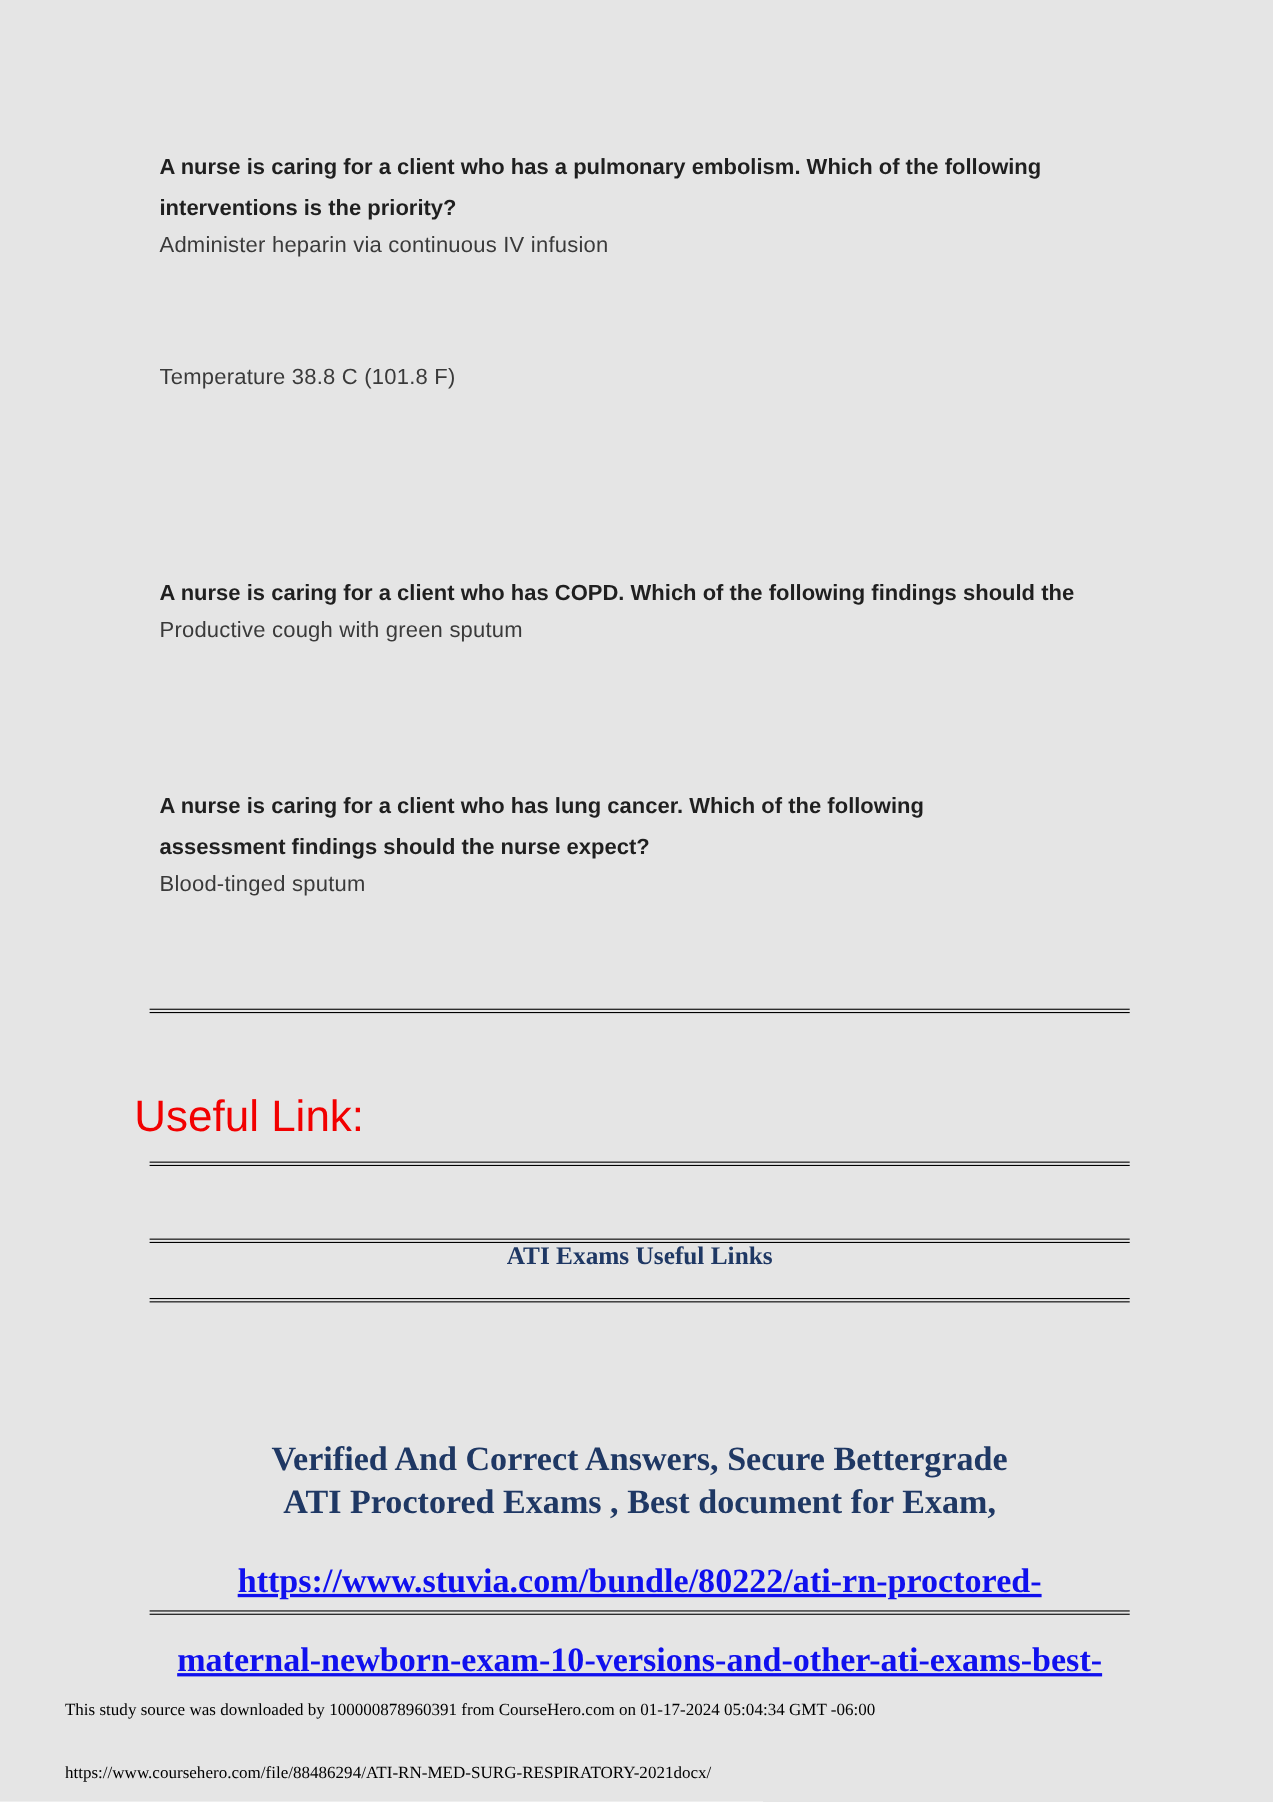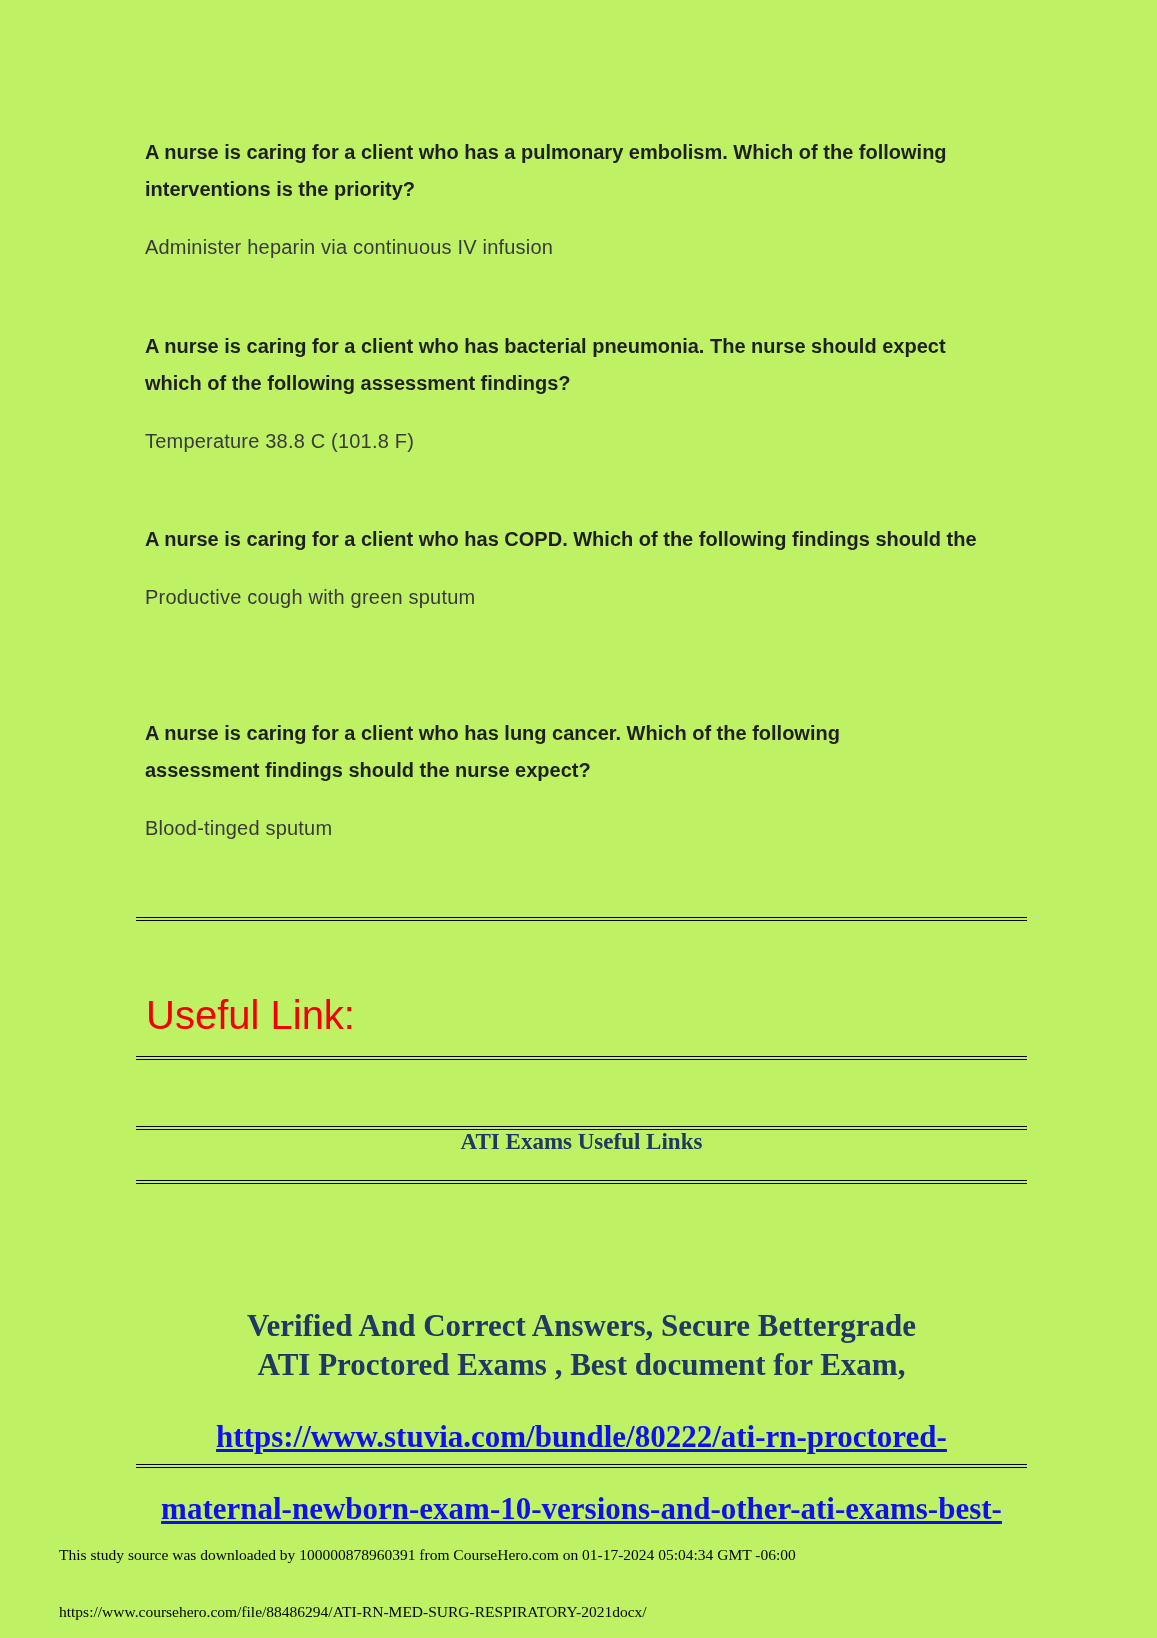--- a/index.html
+++ b/index.html
@@ -1,38 +1,38 @@
 <!DOCTYPE html>
 <html><head>
 <meta charset="utf-8">
 <style>
   * { margin:0; padding:0; box-sizing:border-box; }
   html,body { background:#ffffff; }
   .page {
     position:relative;
     width:1157px; height:1638px;
-    background:#bef264;
+    background:#e5e5e5;
     font-family:"Liberation Sans", sans-serif;
     overflow:hidden;
   }
   .qa { position:absolute; left:145px; width:905px; }
   .qa .q { font-weight:700; font-size:20px; line-height:37px; color:#1f1f1f; }
   .qa .q .ql { display:block; }
-  .qa .a { margin-top:24px; font-weight:400; font-size:20px; line-height:30px; color:#3a3a3a; letter-spacing:0.2px; }
+  .qa .a { margin-top:0; font-weight:400; font-size:20px; line-height:30px; color:#3a3a3a; letter-spacing:0.2px; }
   .qa1 { top:134px; } .qa2 { top:328px; } .qa3 { top:521px; } .qa4 { top:715px; }
 
   .hr {
     position:absolute; left:136px; width:891px; height:4px;
     border-top:1.5px solid #000; border-bottom:1.5px solid #000;
   }
   .hr1 { top:917px; } .hr2 { top:1056px; } .hr3 { top:1126px; }
   .hr4 { top:1180px; } .hr5 { top:1464px; }
 
   .useful-link {
-    position:absolute; left:146px; top:993px;
+    position:absolute; left:122px; top:993px;
     font-family:"Liberation Sans", sans-serif;
     font-size:40px; font-weight:400; color:#f20000;
   }
 
   .ati-title {
     position:absolute; left:136px; top:1129px; width:891px;
     text-align:center;
     font-family:"Liberation Serif", serif;
     font-size:23px; font-weight:700; color:#1f3864;
   }
@@ -62,24 +62,20 @@
 
   <div class="qa qa1">
     <p class="q">
       <span class="ql">A nurse is caring for a client who has a pulmonary embolism. Which of the following</span>
       <span class="ql">interventions is the priority?</span>
     </p>
     <p class="a">Administer heparin via continuous IV infusion</p>
   </div>
 
   <div class="qa qa2">
-    <p class="q">
-      <span class="ql">A nurse is caring for a client who has bacterial pneumonia. The nurse should expect</span>
-      <span class="ql">which of the following assessment findings?</span>
-    </p>
     <p class="a">Temperature 38.8 C (101.8 F)</p>
   </div>
 
   <div class="qa qa3">
     <p class="q">
       <span class="ql">A nurse is caring for a client who has COPD. Which of the following findings should the</span>
     </p>
     <p class="a">Productive cough with green sputum</p>
   </div>
 

